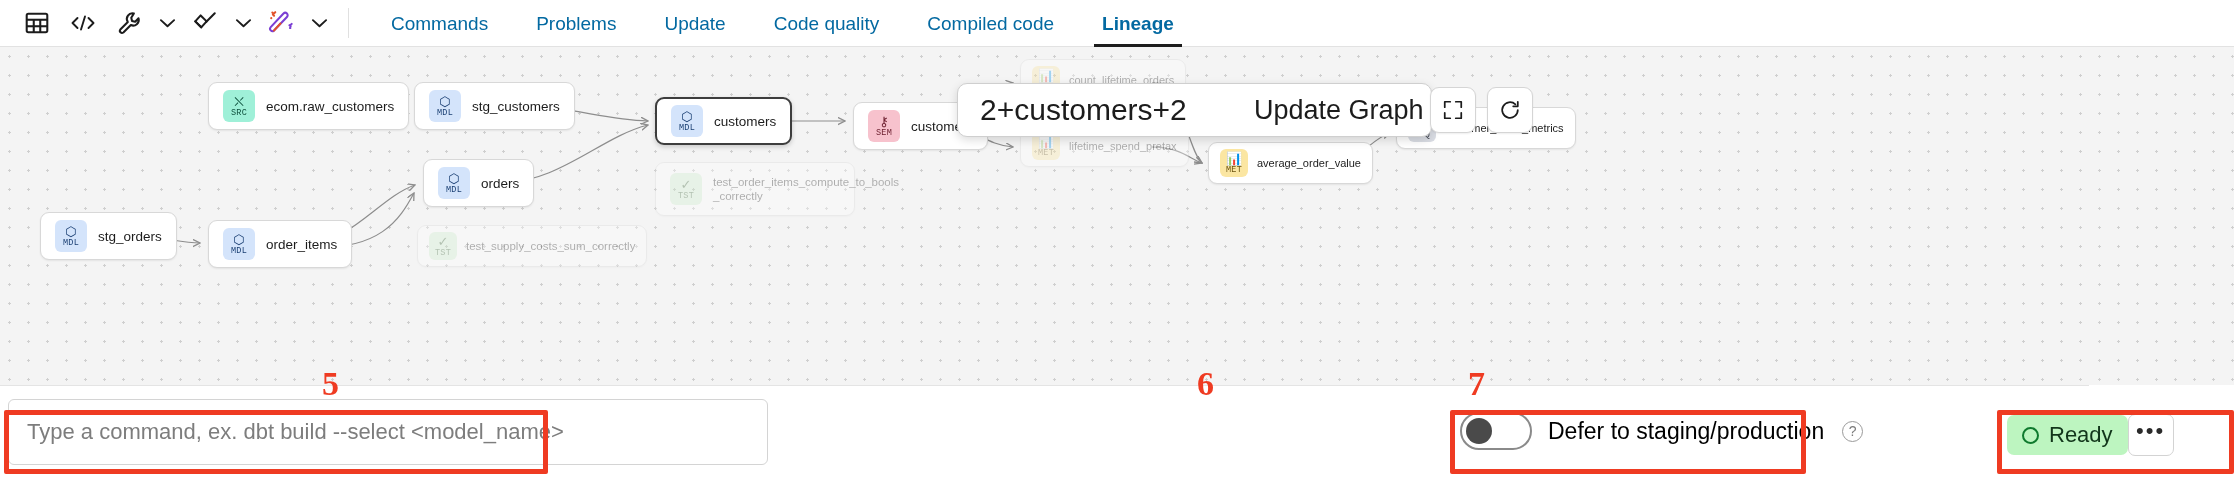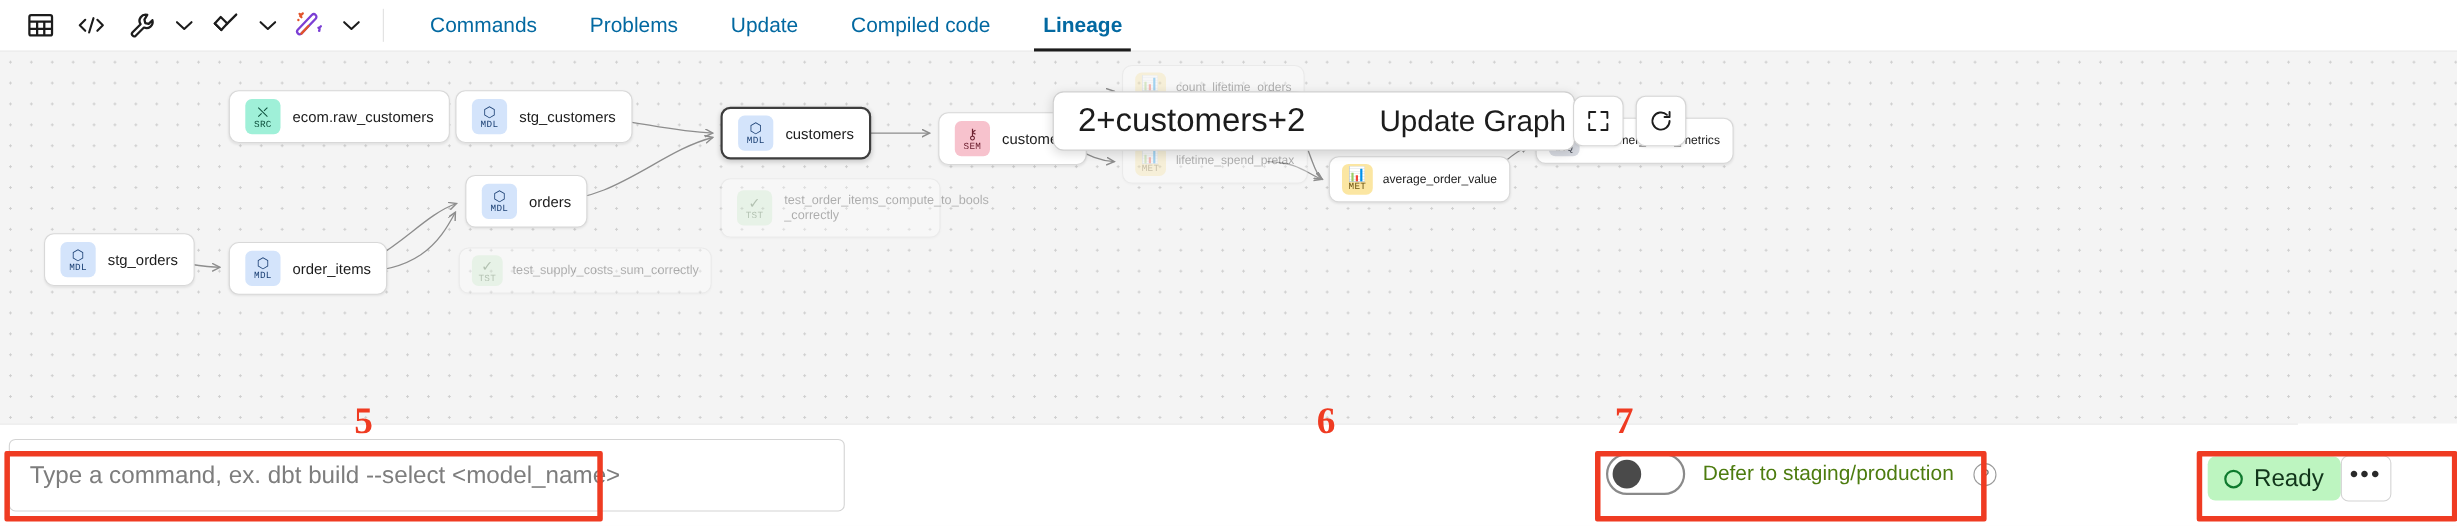--- a/index.html
+++ b/index.html
@@ -189,21 +189,21 @@
     cursor: pointer;
     flex: 0 0 auto;
   }
   .toggle .knob {
     position: absolute;
     left: 4px; top: 4px;
     width: 26px; height: 26px;
     border-radius: 50%;
     background: #4a4a4a;
   }
-  .defer-label { font-size: 19px; color: #4d7c0f; white-space: nowrap; }
+  .defer-label { font-size: 23px; color: #000000; white-space: nowrap; }
   .help-icon {
     width: 21px; height: 21px;
     border: 1.6px solid #9a9a9a;
     border-radius: 50%;
     color: #7a7a7a;
     font-size: 14px;
     display: flex; align-items: center; justify-content: center;
     cursor: pointer;
     flex: 0 0 auto;
     margin-left: 2px;
@@ -326,20 +326,21 @@
       </div>
     </div>
 
     <div class="tb-divider"></div>
   </div>
 
   <div class="tabs">
     <div class="tab">Commands</div>
     <div class="tab">Problems</div>
     <div class="tab">Update</div>
+    <div class="tab">Code quality</div>
     <div class="tab">Compiled code</div>
     <div class="tab active">Lineage</div>
   </div>
 </div>
 
 <div class="canvas">
 
   <svg class="edges">
     <defs>
       <marker id="ar" markerWidth="7" markerHeight="7" refX="6" refY="3" orient="auto">

